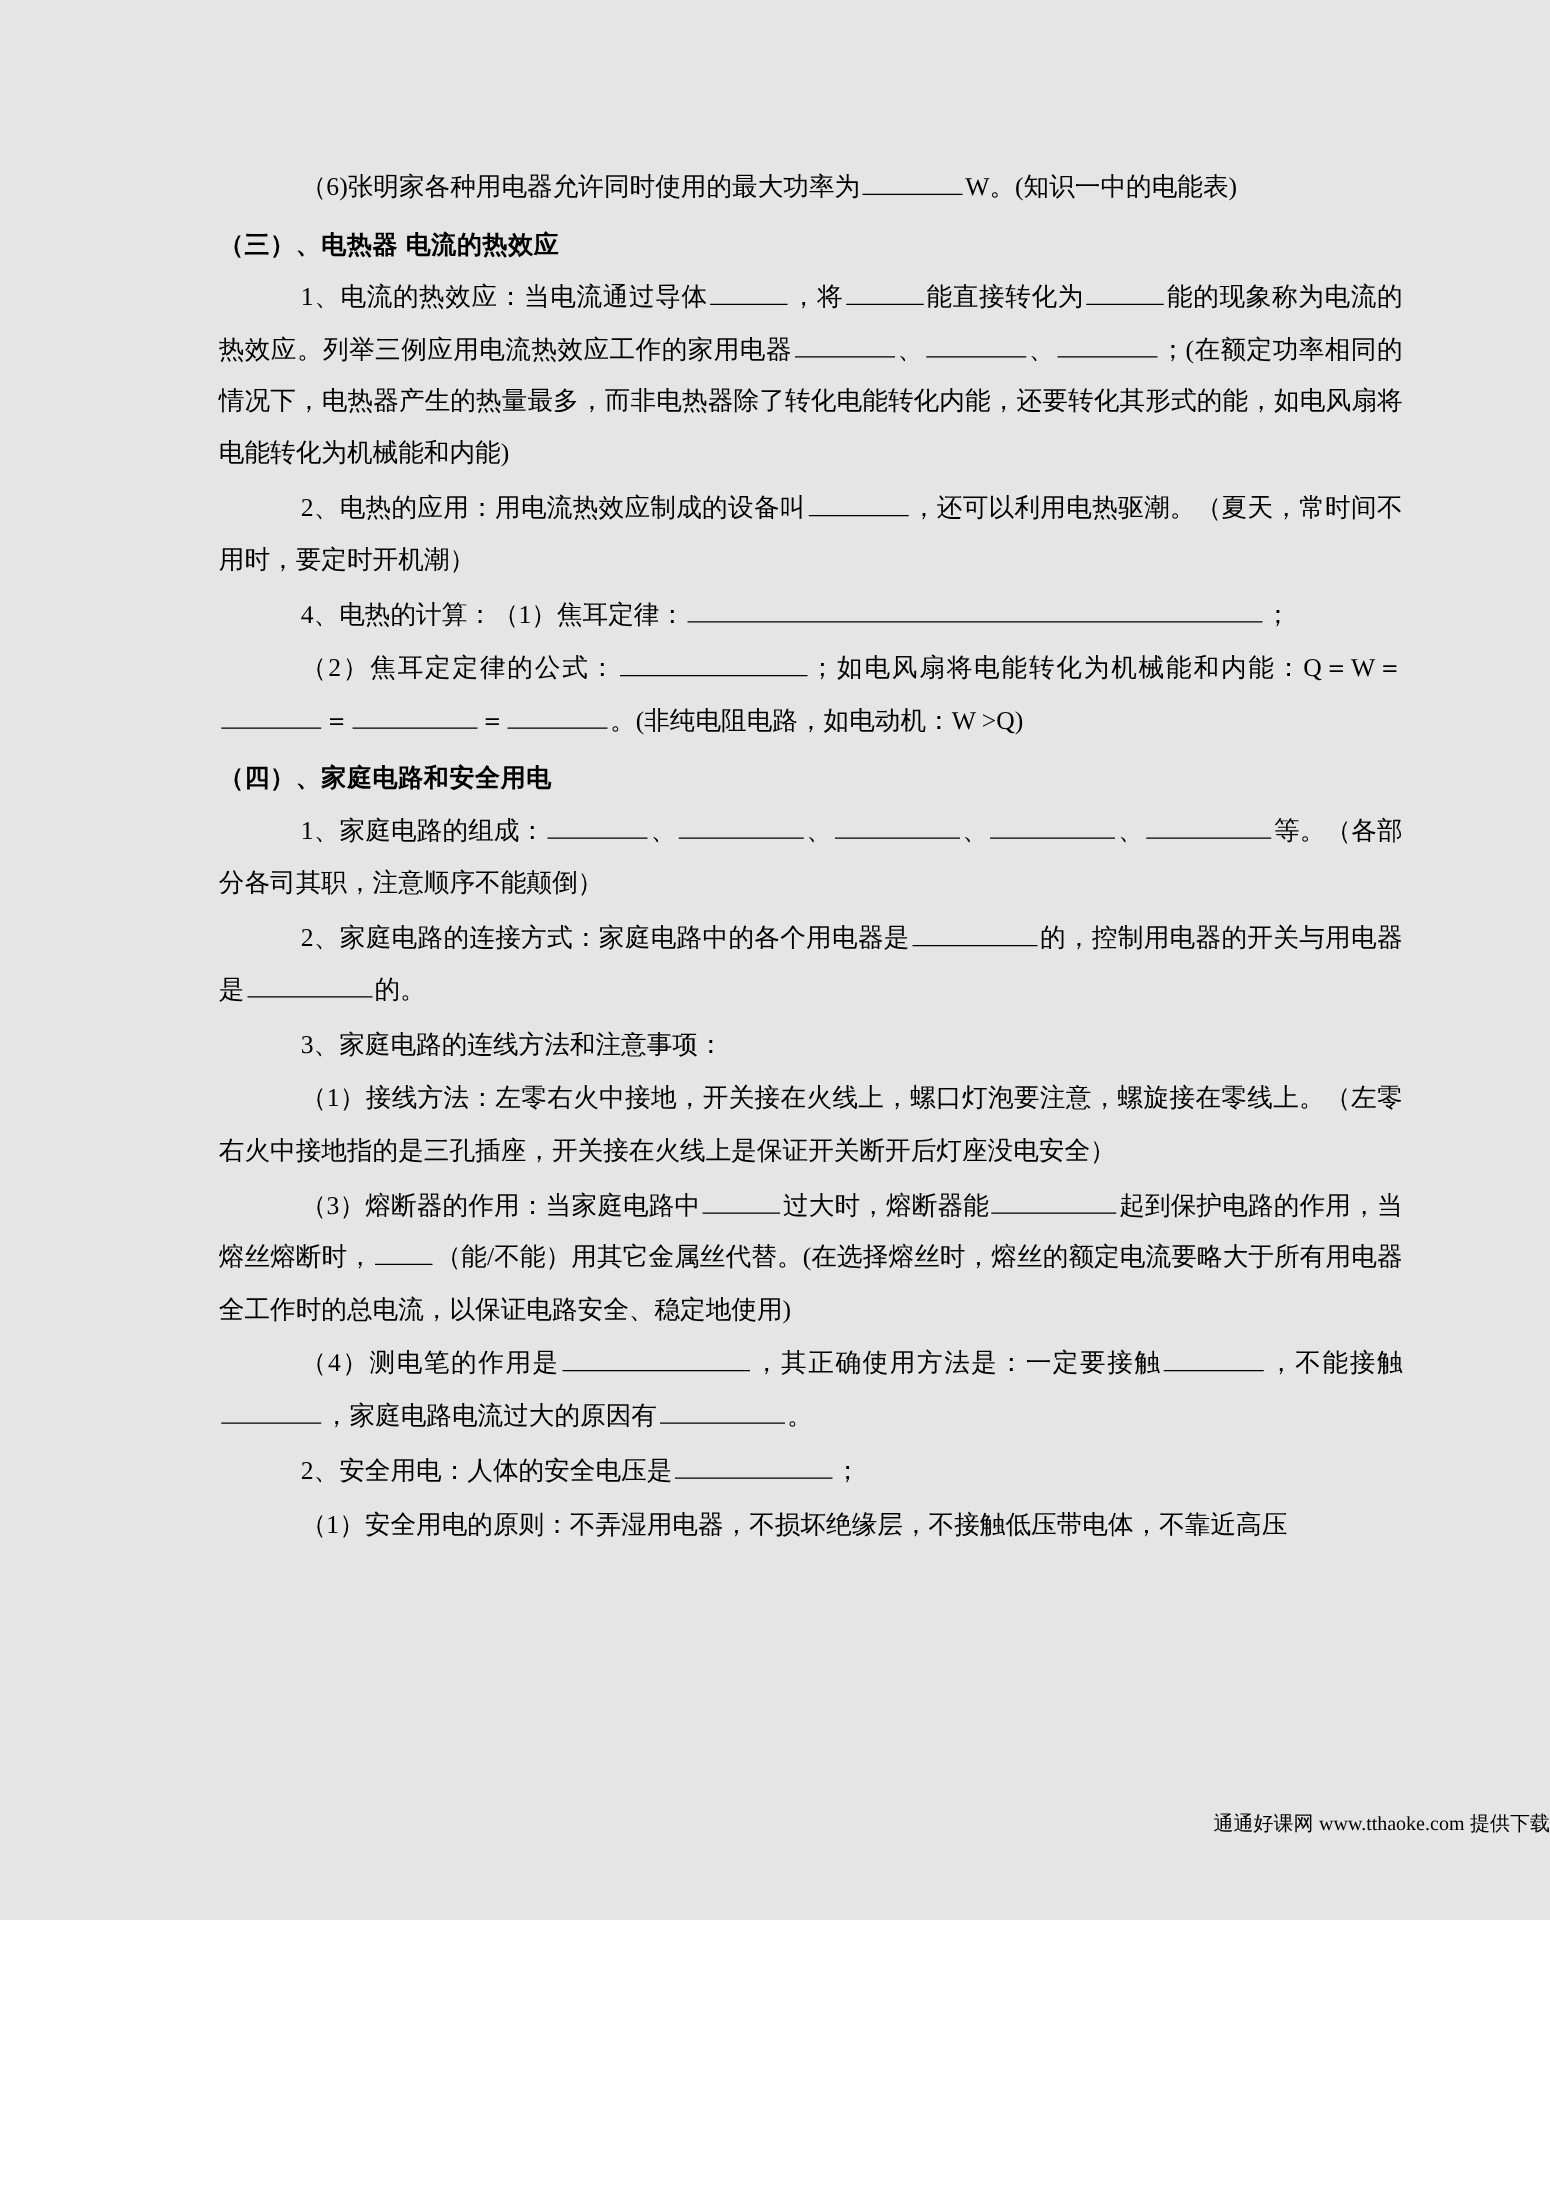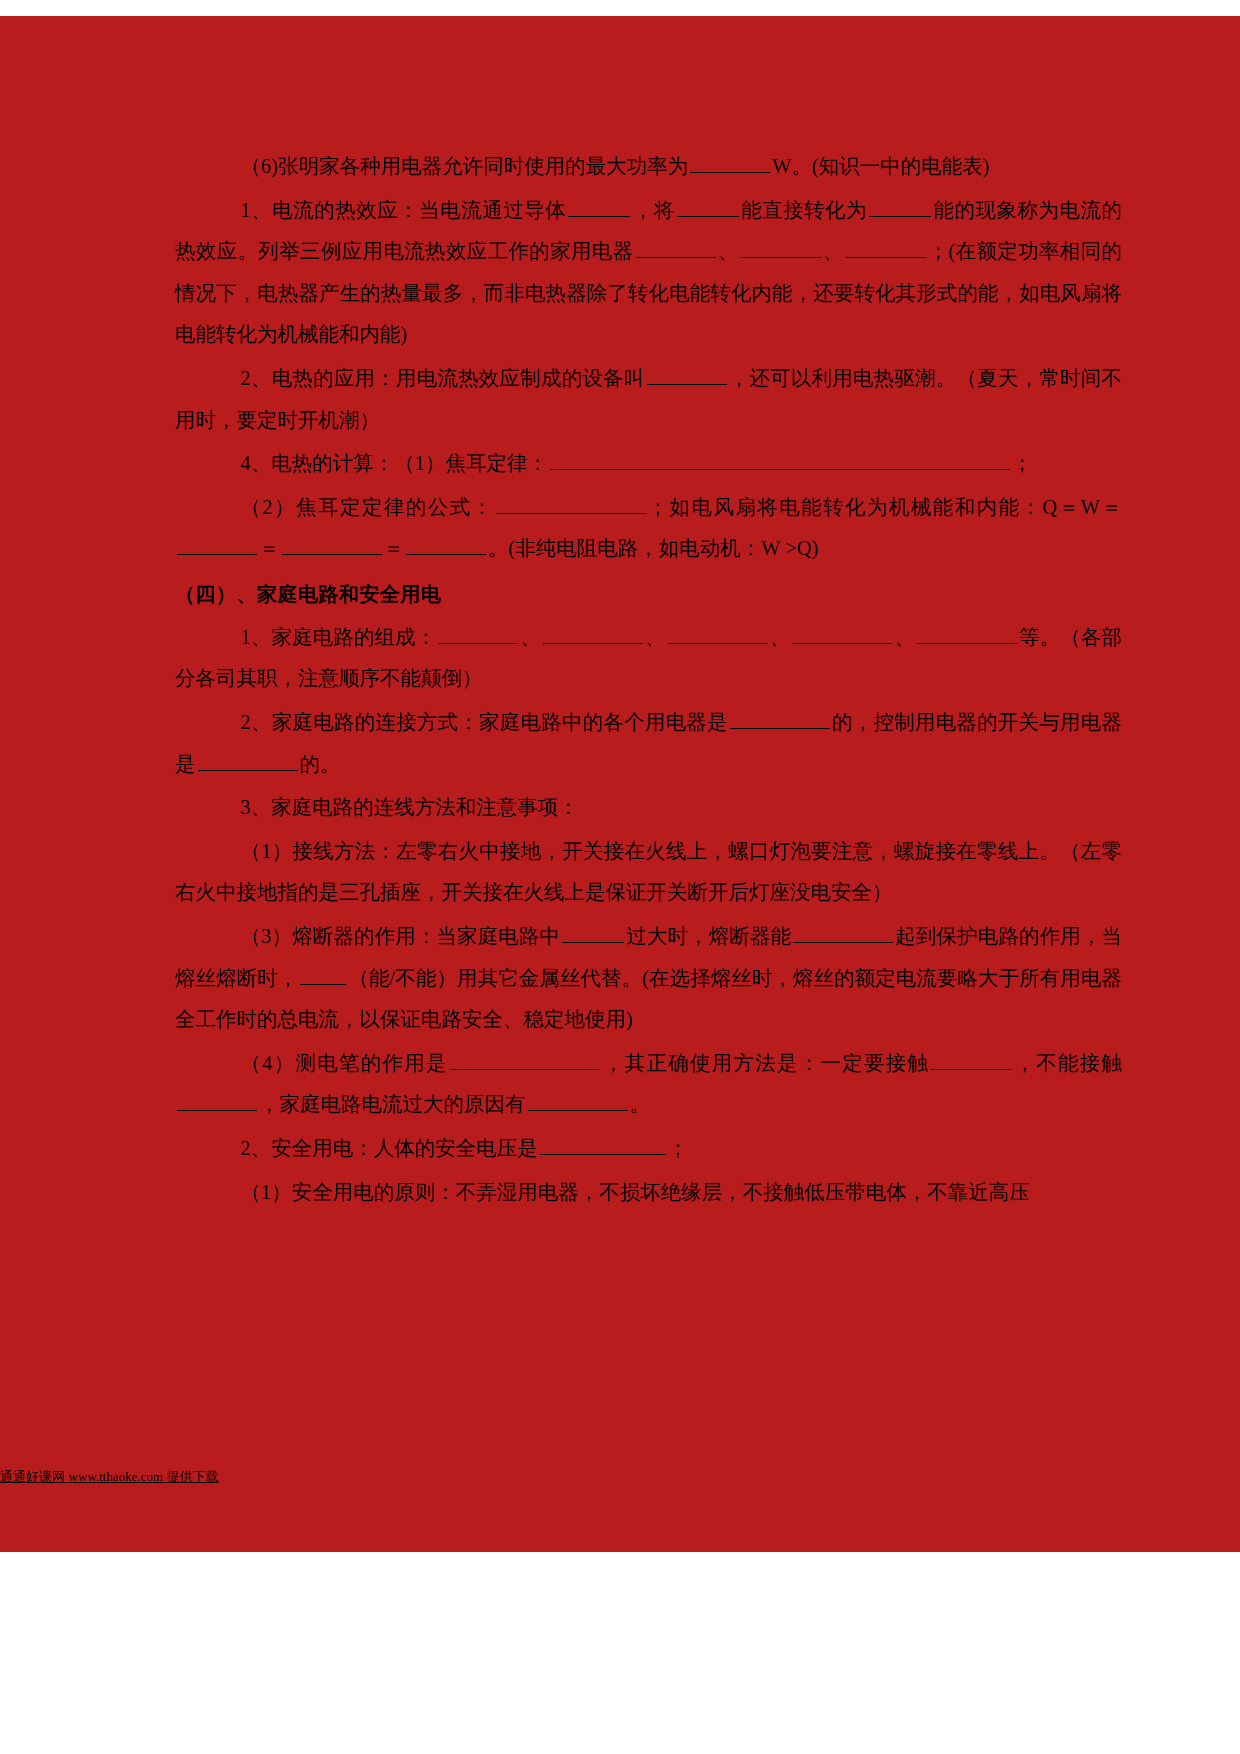--- a/index.html
+++ b/index.html
@@ -8,22 +8,22 @@
     background: #ffffff;
   }
   body {
     font-family: "Liberation Serif", "DejaVu Serif", serif;
     color: #000000;
   }
   .page {
     position: relative;
     width: 1240px;
     height: 1536px;
-    margin: 16px auto;
-    background: #b91c1c;
+    margin: 0 auto;
+    background: #e5e5e5;
     box-sizing: border-box;
     padding: 130px 118px 60px 175px;
   }
   .doc {
     font-size: 20.5px;
     line-height: 2.03;
   }
   .para {
     margin: 0 0 2px 0;
     text-align: justify;
@@ -51,39 +51,39 @@
   .b-m  { width: 80px; }
   .b-l  { width: 100px; }
   .b-xl { width: 126px; }
   .b-xxl { width: 150px; }
   .b-huge { width: 460px; }
   .footer {
     position: absolute;
     left: 0;
     right: 0;
     bottom: 66px;
-    text-align: left;
-    font-size: 13px;
+    text-align: right;
+    font-size: 16px;
     font-family: "Liberation Sans", "DejaVu Sans", sans-serif;
-    text-decoration: underline;
   }
   .footer .url {
     font-family: "Liberation Serif", "DejaVu Serif", serif;
   }
 </style>
 </head>
 <body>
 
 <div class="page">
   <div class="doc">
 
     <p class="para first-line">
       <span>（6)张明家各种用电器允许同时使用的最大功率为</span><span class="blank b-m"></span><span>W。(知识一中的电能表)</span>
     </p>
 
+    <p class="para heading">（三）、电热器  电流的热效应</p>
 
     <p class="para first-line">
       <span>1、电流的热效应：当电流通过导体</span><span class="blank b-s"></span><span>，将</span><span class="blank b-s"></span><span>能直接转化为</span><span class="blank b-s"></span><span>能的现象称为电流的热效应。列举三例应用电流热效应工作的家用电器</span><span class="blank b-m"></span><span>、</span><span class="blank b-m"></span><span>、</span><span class="blank b-m"></span><span>；(在额定功率相同的情况下，电热器产生的热量最多，而非电热器除了转化电能转化内能，还要转化其形式的能，如电风扇将电能转化为机械能和内能)</span>
     </p>
 
     <p class="para first-line">
       <span>2、电热的应用：用电流热效应制成的设备叫</span><span class="blank b-m"></span><span>，还可以利用电热驱潮。（夏天，常时间不用时，要定时开机潮）</span>
     </p>
 
 

